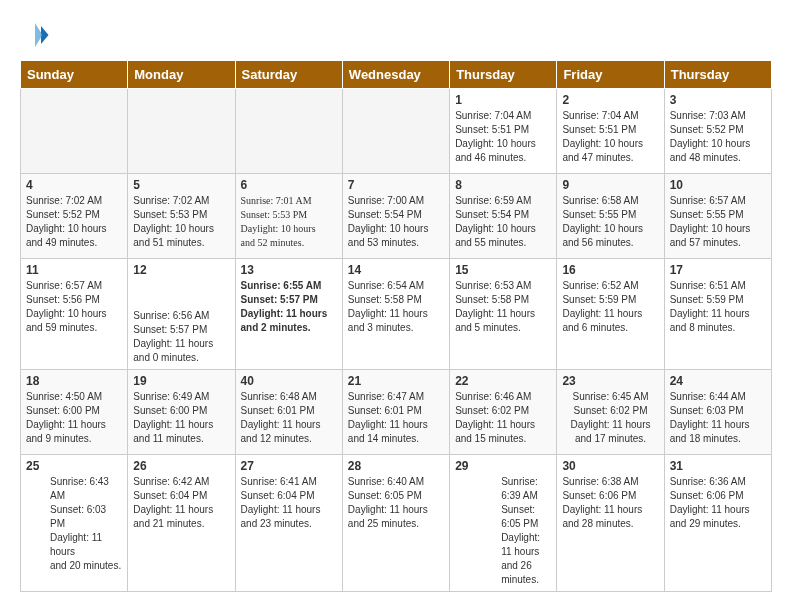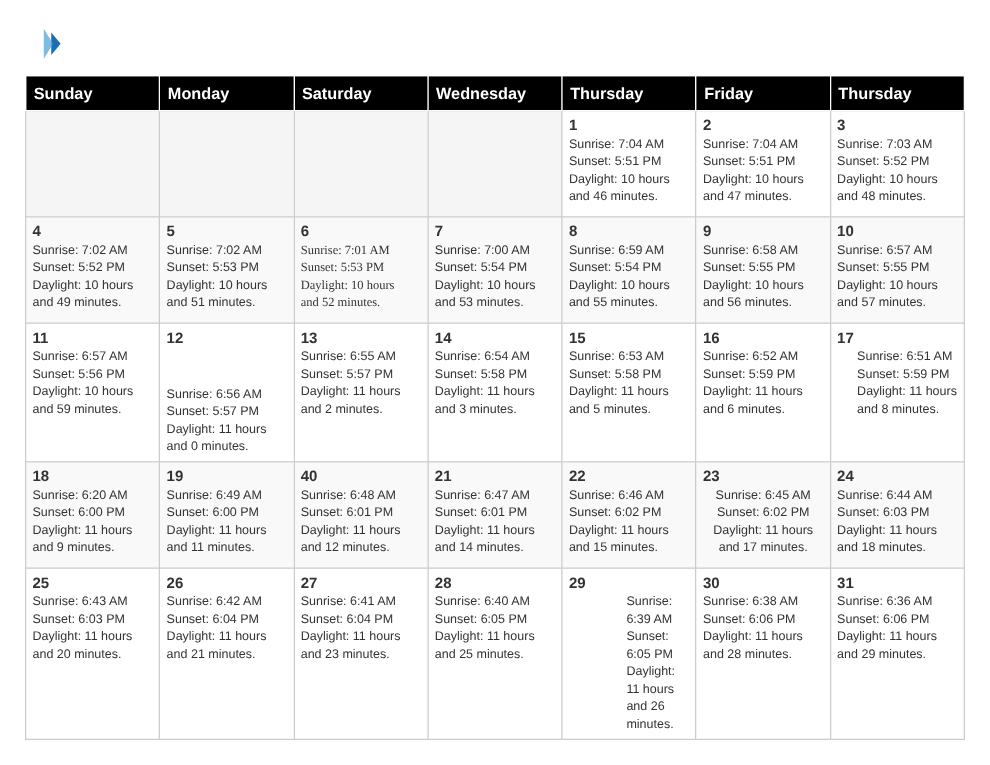--- a/index.html
+++ b/index.html
@@ -47,21 +47,21 @@
       font-size: 15px;
       color: #333;
       font-weight: normal;
     }
     .calendar {
       width: 100%;
       border-collapse: collapse;
       table-layout: fixed;
     }
     .calendar th {
-      background-color: #000000;
+      background-color: #a16207;
       color: #fff;
       text-align: left;
       padding: 6px 6px;
       font-size: 13px;
       border: 1px solid #fff;
     }
     .calendar td {
       border: 1px solid #ccc;
       vertical-align: top;
       padding: 4px 5px;
@@ -209,21 +209,21 @@
         </td>
         <td>
           <span class="day-number">12</span>
           <div class="day-info" style="white-space: pre-line; margin-top: 32px;">Sunrise: 6:56 AM
 Sunset: 5:57 PM
 Daylight: 11 hours
 and 0 minutes.</div>
         </td>
         <td>
           <span class="day-number">13</span>
-          <div class="day-info" style="white-space: pre-line;">Sunrise: 6:55 AM
+          <div class="day-info" style="white-space: pre-line; font-weight: bold;">Sunrise: 6:55 AM
 Sunset: 5:57 PM
 Daylight: 11 hours
 and 2 minutes.</div>
         </td>
         <td>
           <span class="day-number">14</span>
           <div class="day-info" style="white-space: pre-line;">Sunrise: 6:54 AM
 Sunset: 5:58 PM
 Daylight: 11 hours
 and 3 minutes.</div>
@@ -237,30 +237,30 @@
         </td>
         <td>
           <span class="day-number">16</span>
           <div class="day-info" style="white-space: pre-line;">Sunrise: 6:52 AM
 Sunset: 5:59 PM
 Daylight: 11 hours
 and 6 minutes.</div>
         </td>
         <td>
           <span class="day-number">17</span>
-          <div class="day-info" style="white-space: pre-line; margin-left: 16px;">Sunrise: 6:51 AM
+          <div class="day-info" style="white-space: pre-line;">Sunrise: 6:51 AM
 Sunset: 5:59 PM
 Daylight: 11 hours
 and 8 minutes.</div>
         </td>
       </tr>
       <tr>
         <td>
           <span class="day-number">18</span>
-          <div class="day-info" style="white-space: pre-line;">Sunrise: 6:20 AM
+          <div class="day-info" style="white-space: pre-line;">Sunrise: 4:50 AM
 Sunset: 6:00 PM
 Daylight: 11 hours
 and 9 minutes.</div>
         </td>
         <td>
           <span class="day-number">19</span>
           <div class="day-info" style="white-space: pre-line;">Sunrise: 6:49 AM
 Sunset: 6:00 PM
 Daylight: 11 hours
 and 11 minutes.</div>
@@ -297,21 +297,21 @@
           <span class="day-number">24</span>
           <div class="day-info" style="white-space: pre-line;">Sunrise: 6:44 AM
 Sunset: 6:03 PM
 Daylight: 11 hours
 and 18 minutes.</div>
         </td>
       </tr>
       <tr>
         <td>
           <span class="day-number">25</span>
-          <div class="day-info" style="white-space: pre-line;">Sunrise: 6:43 AM
+          <div class="day-info" style="white-space: pre-line; margin-left: 24px;">Sunrise: 6:43 AM
 Sunset: 6:03 PM
 Daylight: 11 hours
 and 20 minutes.</div>
         </td>
         <td>
           <span class="day-number">26</span>
           <div class="day-info" style="white-space: pre-line;">Sunrise: 6:42 AM
 Sunset: 6:04 PM
 Daylight: 11 hours
 and 21 minutes.</div>

